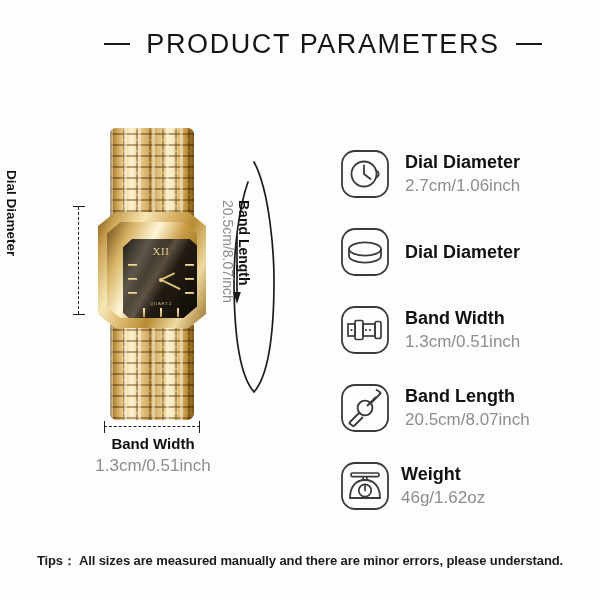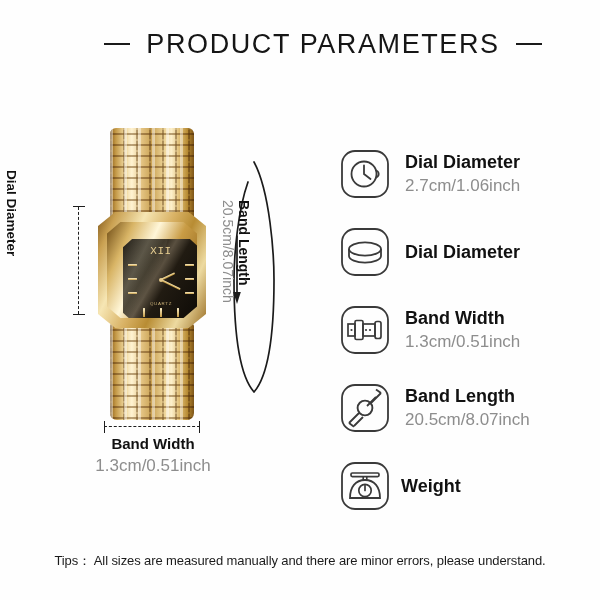--- a/index.html
+++ b/index.html
@@ -139,21 +139,21 @@
     background: linear-gradient(100deg, rgba(255,255,255,0) 0%, rgba(255,248,220,.26) 45%, rgba(255,255,255,0) 80%);
     transform: rotate(16deg);
   }
   .roman {
     position: absolute;
     top: 6px;
     left: 0;
     width: 100%;
     text-align: center;
     color: #e8cf92;
-    font-family: Liberation Mono, monospace;
+    font-family: Liberation Serif, serif;
     font-size: 11px;
     letter-spacing: .6px;
   }
   .quartz {
     position: absolute;
     bottom: 15px;
     left: 0;
     width: 100%;
     text-align: center;
     color: #cbb178;
@@ -338,21 +338,21 @@
   }
 
   
   .footer {
     position: absolute;
     left: 0;
     top: 552px;
     width: 600px;
     text-align: center;
     font-size: 13px;
-    font-weight: normal;
+    font-weight: bold;
     color: #1b1b1b;
     letter-spacing: -0.1px;
   }
 </style>
 </head>
 <body>
 
 <div id="page">
 
   <div class="title-row">
@@ -498,20 +498,21 @@
           <rect x="2" y="2" width="46" height="46" rx="13" ry="13" fill="none" stroke="#3a3a3a" stroke-width="1.8"></rect>
           <rect x="11" y="12" width="28" height="3.6" rx="1.3" fill="none" stroke="#3a3a3a" stroke-width="1.7"></rect>
           <path d="M23.2 15.6 L23.2 19 M26.8 15.6 L26.8 19" stroke="#3a3a3a" stroke-width="1.6"></path>
           <path d="M25 19 C15.5 19 10 26 10 37 L40 37 C40 26 34.5 19 25 19 Z" fill="none" stroke="#3a3a3a" stroke-width="1.8"></path>
           <circle cx="25" cy="29.5" r="6.2" fill="none" stroke="#3a3a3a" stroke-width="1.7"></circle>
           <path d="M25 29.5 L25 24.6" stroke="#3a3a3a" stroke-width="1.7" stroke-linecap="round"></path>
         </svg>
       </span>
       <span class="spec-txt">
         <span class="spec-name">Weight</span>
+        <span class="spec-val">46g/1.62oz</span>
       </span>
     </div>
 
   </div>
 
   <div class="footer">Tips： All sizes are measured manually and there are minor errors, please understand.</div>
 
 </div>
 
 </body></html>

